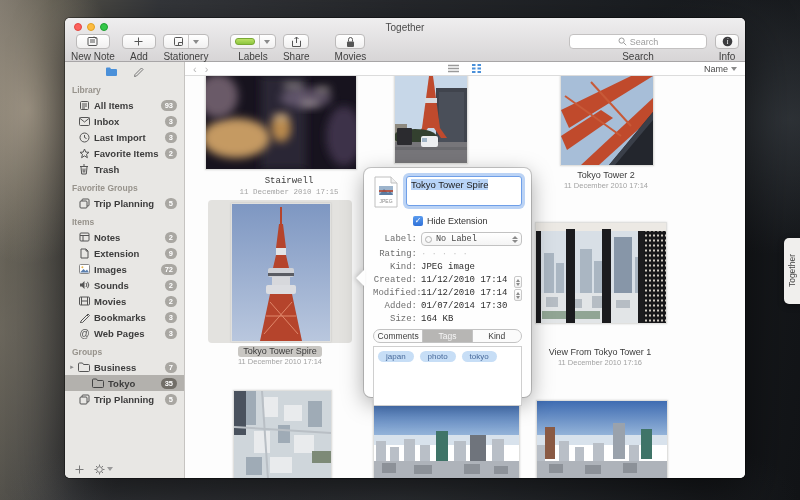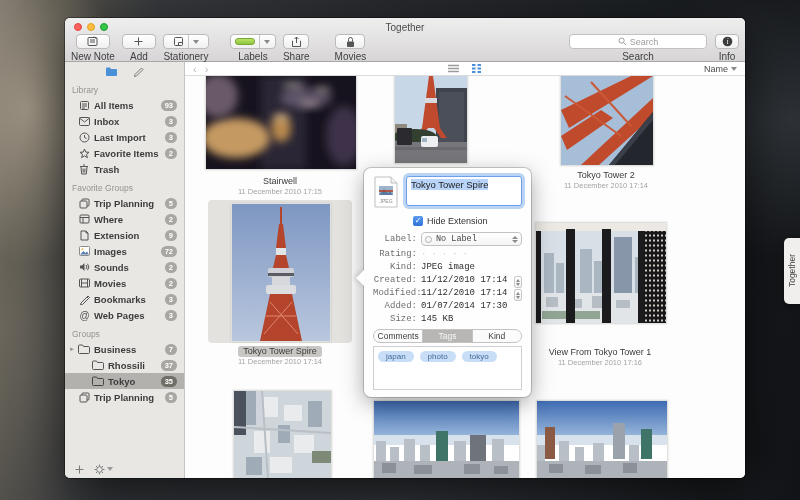--- a/index.html
+++ b/index.html
@@ -43,21 +43,21 @@
   .search-field { width:138px; height:15px; background:#fff; border:1px solid #c3c1c1; border-radius:4px;
     display:flex; align-items:center; justify-content:center; gap:3px; color:#9d9d9d; font-size:9px; }
   .info-tool { display:flex; flex-direction:column; align-items:center; }
   .info-btn { width:24px; height:15px; }
   .icn { display:block; }
 
   
   .appbody { position:absolute; top:44px; left:0; right:0; bottom:0; display:flex; }
   .sidebar { width:120px; background:#e8e7e4; border-right:1px solid #c6c4c1; position:relative; font-size:9.5px; color:#3a3a3a; }
   .side-top { display:flex; justify-content:center; gap:14px; padding:4px 0 2px 0; }
-  .shead { font-size:8.5px; font-weight:normal; color:#97938c; padding:6px 0 2px 7px; }
+  .shead { font-size:8.5px; font-weight:bold; color:#97938c; padding:6px 0 2px 7px; }
   .srow { display:flex; align-items:center; height:16px; padding-left:13px; position:relative; }
   .srow .sicon { width:12px; display:flex; justify-content:center; margin-right:4px; flex:none; }
   .srow .slabel { font-weight:bold; color:#3c3c3c; white-space:nowrap; overflow:hidden; flex:1; }
   .sbadge { background:#a9a7a2; color:#fff; font-size:7.5px; font-weight:bold; border-radius:7px;
     padding:1px 4px; margin-right:7px; min-width:8px; text-align:center; }
   .sbadge:empty { display:none; }
   .srow.sel { background:#b3b1ad; }
   .srow.sel .sbadge { background:#716e68; }
   .srow.indent { padding-left:27px; }
   .disc { position:absolute; left:3px; font-size:7px; color:#8c8c8c; width:8px; text-align:center; }
@@ -101,21 +101,21 @@
   .tri-up { width:0;height:0;border-left:3px solid transparent;border-right:3px solid transparent;border-bottom:3px solid #8a8a8a; }
   .tri-dn { width:0;height:0;border-left:3px solid transparent;border-right:3px solid transparent;border-top:3px solid #8a8a8a; }
   .rating-dots { font-size:9px; color:#c9c9c9; letter-spacing:5px; }
   .stepper { position:absolute; right:0; top:1px; width:8px; height:12px; border:1px solid #c9c9c9; border-radius:2px;
     background:linear-gradient(#fff,#f0f0f0); display:flex; flex-direction:column; align-items:center; justify-content:center; gap:1px; }
   .stepper .tri-up,.stepper .tri-dn { border-left-width:2.5px; border-right-width:2.5px; }
   .tabs { display:flex; height:14px; border:1px solid #c3c3c3; border-radius:7px; overflow:hidden; margin-top:5px; background:#fbfbfb; }
   .tab { flex:1; display:flex; align-items:center; justify-content:center; font-size:8.5px; color:#3c3c3c; }
   .tab + .tab { border-left:1px solid #c3c3c3; }
   .tab.active { background:#b7b6b4; color:#f6f6f6; }
-  .tagbox { margin-top:3px; height:44px; border:1px solid #cfcfcf; background:#fff; padding:4px; display:flex; gap:6px; align-items:flex-start; }
+  .tagbox { margin-top:3px; height:60px; border:1px solid #cfcfcf; background:#fff; padding:4px; display:flex; gap:6px; align-items:flex-start; }
   .tagpill { background:#c7def6; color:#47699a; font-size:8px; border-radius:7px; padding:1px 8px; }
 
   
   .edge-tab { position:absolute; right:0; top:238px; width:16px; height:66px; background:#f0efed;
     border-radius:5px 0 0 5px; box-shadow:0 2px 6px rgba(0,0,0,.4);
     display:flex; align-items:center; justify-content:center; z-index:60; }
   .edge-tab span { writing-mode:vertical-rl; transform:rotate(180deg); font-size:8.5px; color:#444; }
 </style>
 </head>
 <body>
@@ -293,29 +293,30 @@
         <span class="sicon">
             <svg class="icn" width="11" height="11" viewBox="0 0 11 11">
               <rect x="3" y="1" width="7" height="7" rx="1" fill="none" stroke="#555"></rect>
               <rect x="1" y="3" width="7" height="7" rx="1" fill="#e8e7e4" stroke="#555"></rect>
             </svg>
           </span>
         <span class="slabel">Trip Planning</span>
         <span class="sbadge">5</span>
       </div>
 
+      <div class="shead">Items</div>
       <div class="srow">
         <span class="sicon">
             <svg class="icn" width="11" height="10" viewBox="0 0 11 10">
               <rect x="1" y="1" width="9" height="8" rx="1" fill="none" stroke="#555"></rect>
               <line x1="1" y1="3.5" x2="10" y2="3.5" stroke="#555"></line>
               <line x1="4" y1="3.5" x2="4" y2="9" stroke="#555"></line>
             </svg>
           </span>
-        <span class="slabel">Where</span>
+        <span class="slabel">Notes</span>
         <span class="sbadge">2</span>
       </div>
       <div class="srow">
         <span class="sicon">
             <svg class="icn" width="9" height="11" viewBox="0 0 9 11">
               <path d="M1 1 H6 L8 3 V10 H1 Z" fill="none" stroke="#555"></path>
               <path d="M6 1 V3 H8" fill="none" stroke="#555"></path>
             </svg>
           </span>
         <span class="slabel">Extension</span>
@@ -376,29 +377,20 @@
       <div class="shead">Groups</div>
       <div class="srow">
         <span class="disc">▸</span>
         <span class="sicon">
             <svg class="icn" width="12" height="10" viewBox="0 0 12 10">
               <path d="M0.5 2 a1 1 0 0 1 1-1 h3 l1 1.5 h5 a1 1 0 0 1 1 1 V8.5 a1 1 0 0 1 -1 1 H1.5 a1 1 0 0 1 -1-1 Z" fill="none" stroke="#555"></path>
             </svg>
           </span>
         <span class="slabel">Business</span>
         <span class="sbadge">7</span>
-      </div>
-      <div class="srow indent">
-        <span class="sicon">
-            <svg class="icn" width="12" height="10" viewBox="0 0 12 10">
-              <path d="M0.5 2 a1 1 0 0 1 1-1 h3 l1 1.5 h5 a1 1 0 0 1 1 1 V8.5 a1 1 0 0 1 -1 1 H1.5 a1 1 0 0 1 -1-1 Z" fill="none" stroke="#555"></path>
-            </svg>
-          </span>
-        <span class="slabel">Rhossili</span>
-        <span class="sbadge">37</span>
       </div>
       <div class="srow indent sel">
         <span class="sicon">
             <svg class="icn" width="12" height="10" viewBox="0 0 12 10">
               <path d="M0.5 2 a1 1 0 0 1 1-1 h3 l1 1.5 h5 a1 1 0 0 1 1 1 V8.5 a1 1 0 0 1 -1 1 H1.5 a1 1 0 0 1 -1-1 Z" fill="none" stroke="#444"></path>
             </svg>
           </span>
         <span class="slabel">Tokyo</span>
         <span class="sbadge">35</span>
       </div>
@@ -480,21 +472,21 @@
             <ellipse cx="138" cy="60" rx="18" ry="30" fill="#3c3148" filter="url(#bl)"></ellipse>
             <ellipse cx="75" cy="52" rx="10" ry="14" fill="#b98a4e" filter="url(#bl)"></ellipse>
             <g fill="#f3ead8" opacity=".85" filter="url(#bl)">
               <rect x="78" y="8" width="18" height="3"></rect>
                 <rect x="96" y="26" width="16" height="3"></rect>
                 <rect x="68" y="40" width="14" height="3"></rect>
                 <rect x="110" y="12" width="14" height="3"></rect>
             </g>
           </svg>
         </div>
-        <div class="cap" style="left:20px; top:100px; width:150px;">
+        <div class="cap" style="left:29px; top:100px; width:150px;font-family:Liberation Mono, monospace;">
           <div class="cap-name">Stairwell</div>
           <div class="cap-date">11 December 2010 17:15</div>
         </div>
 
         <div class="thumb" style="left:209px; top:-1px;">
           <svg width="72" height="87" viewBox="0 0 72 87">
             <rect width="72" height="87" fill="#c7d7e8"></rect>
             <rect x="41" y="12" width="31" height="75" fill="#40444d"></rect>
             <rect x="44" y="16" width="25" height="58" fill="#4a4f59"></rect>
             <polygon points="34,0 38,0 45,52 27,52" fill="#bf4a2d"></polygon>
@@ -733,21 +725,21 @@
           <span class="tri-up"></span>
           <span class="tri-dn"></span>
         </span>
     </div>
     <div class="prow">
       <span class="plabel">Added:</span>
       <span class="pvalue">01/07/2014 17:30</span>
     </div>
     <div class="prow">
       <span class="plabel">Size:</span>
-      <span class="pvalue">145 KB</span>
+      <span class="pvalue">164 KB</span>
     </div>
     <div class="tabs">
       <span class="tab">Comments</span>
       <span class="tab active">Tags</span>
       <span class="tab">Kind</span>
     </div>
     <div class="tagbox">
       <span class="tagpill">japan</span>
       <span class="tagpill">photo</span>
       <span class="tagpill">tokyo</span>

